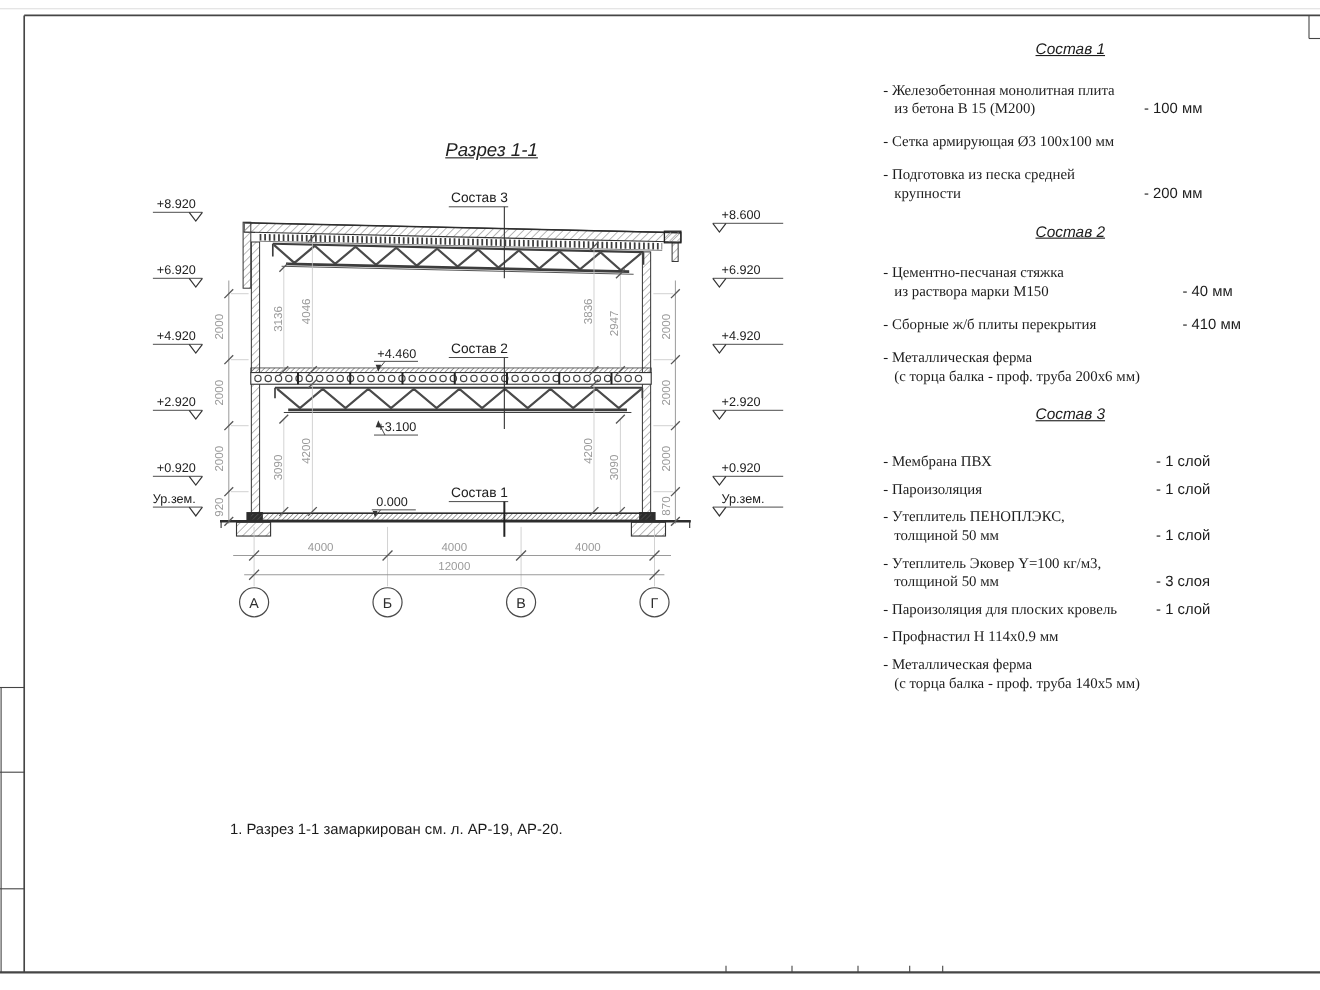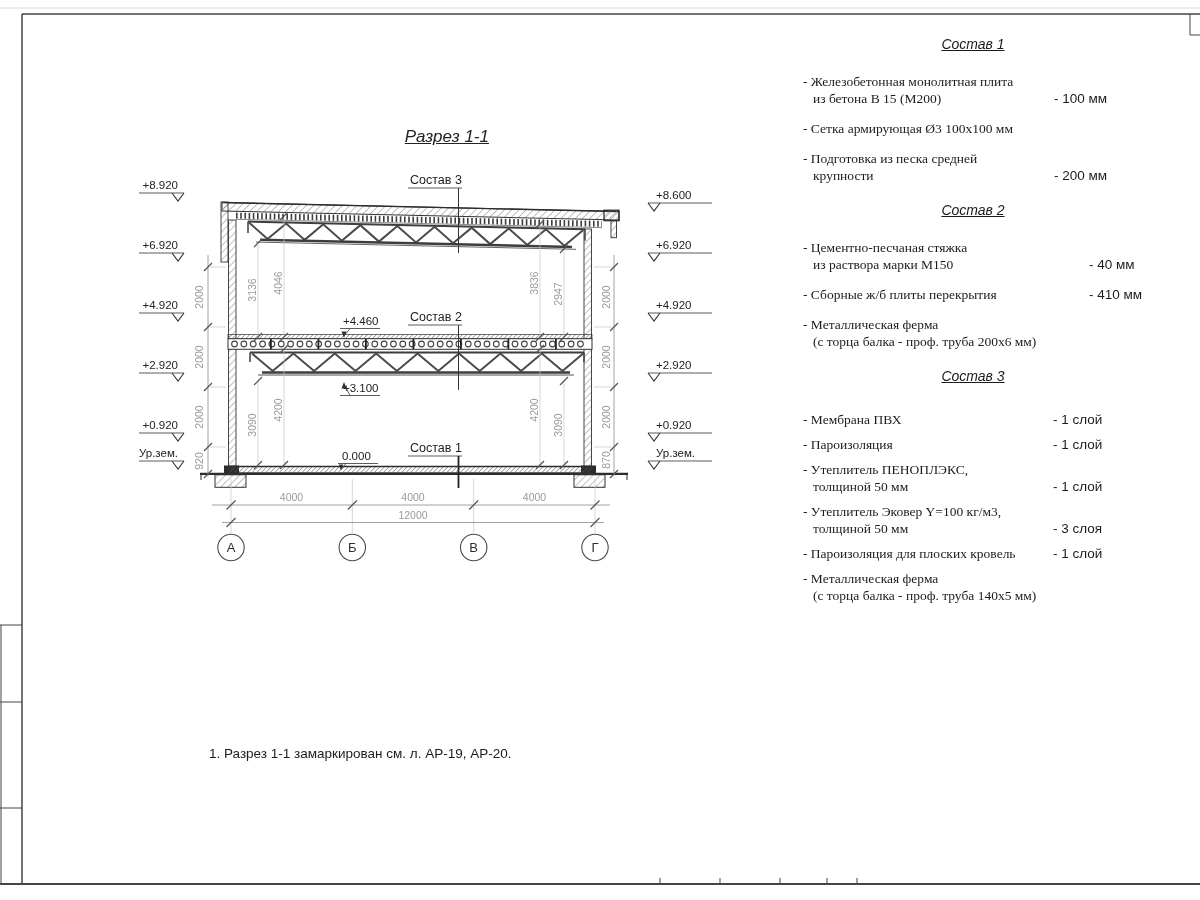--- a/index.html
+++ b/index.html
@@ -25,24 +25,24 @@
          font-style:italic;text-decoration:underline;color:#222;}
   
   #specs{left:803px;top:36px;width:340px;font-size:13.5px;line-height:17px;color:#1c1c1c;}
   .shead{font-size:14px;font-style:italic;text-decoration:underline;text-align:center;
          margin:18px 0 20px 0;}
   .sec:first-child .shead{margin-top:0;}
   .item{position:relative;margin-bottom:13px;}
   .sec3 .item{margin-bottom:8px;}
   .sec3 .shead{margin-bottom:26px;}
   .itext{white-space:pre-line;padding-left:10px;text-indent:-10px;font-family:Liberation Serif, serif;}
-  .val{position:absolute;bottom:0;white-space:nowrap;margin-left:14px;}
+  .val{position:absolute;bottom:0;white-space:nowrap;}
   .sec1 .val{left:237px;}
   .sec2 .val{left:272px;}
-  .sec3 .val{left:236px;}
+  .sec3 .val{left:248px;}
   
   #note{left:209px;top:746px;font-size:13.5px;color:#1c1c1c;}
 </style>
 </head>
 <body>
 
 <div id="page">
 
 <svg class="sheet-svg" width="1200" height="900" viewBox="0 0 1200 900">
   <defs>
@@ -354,20 +354,24 @@
     <div class="item">
       <div class="itext">- Утеплитель Эковер Y=100 кг/м3,
 толщиной 50 мм</div>
       <div class="val">- 3 слоя</div>
     </div>
     <div class="item">
       <div class="itext">- Пароизоляция для плоских кровель</div>
       <div class="val">- 1 слой</div>
     </div>
     <div class="item">
+      <div class="itext">- Профнастил Н 114x0.9 мм</div>
+      <div class="val"></div>
+    </div>
+    <div class="item">
       <div class="itext">- Металлическая ферма
 (с торца балка - проф. труба 140x5 мм)</div>
       <div class="val"></div>
     </div>
   </div>
 
 </div>
 
 <div id="note" class="abs">1. Разрез 1-1 замаркирован см. л. АР-19, АР-20.</div>
 

